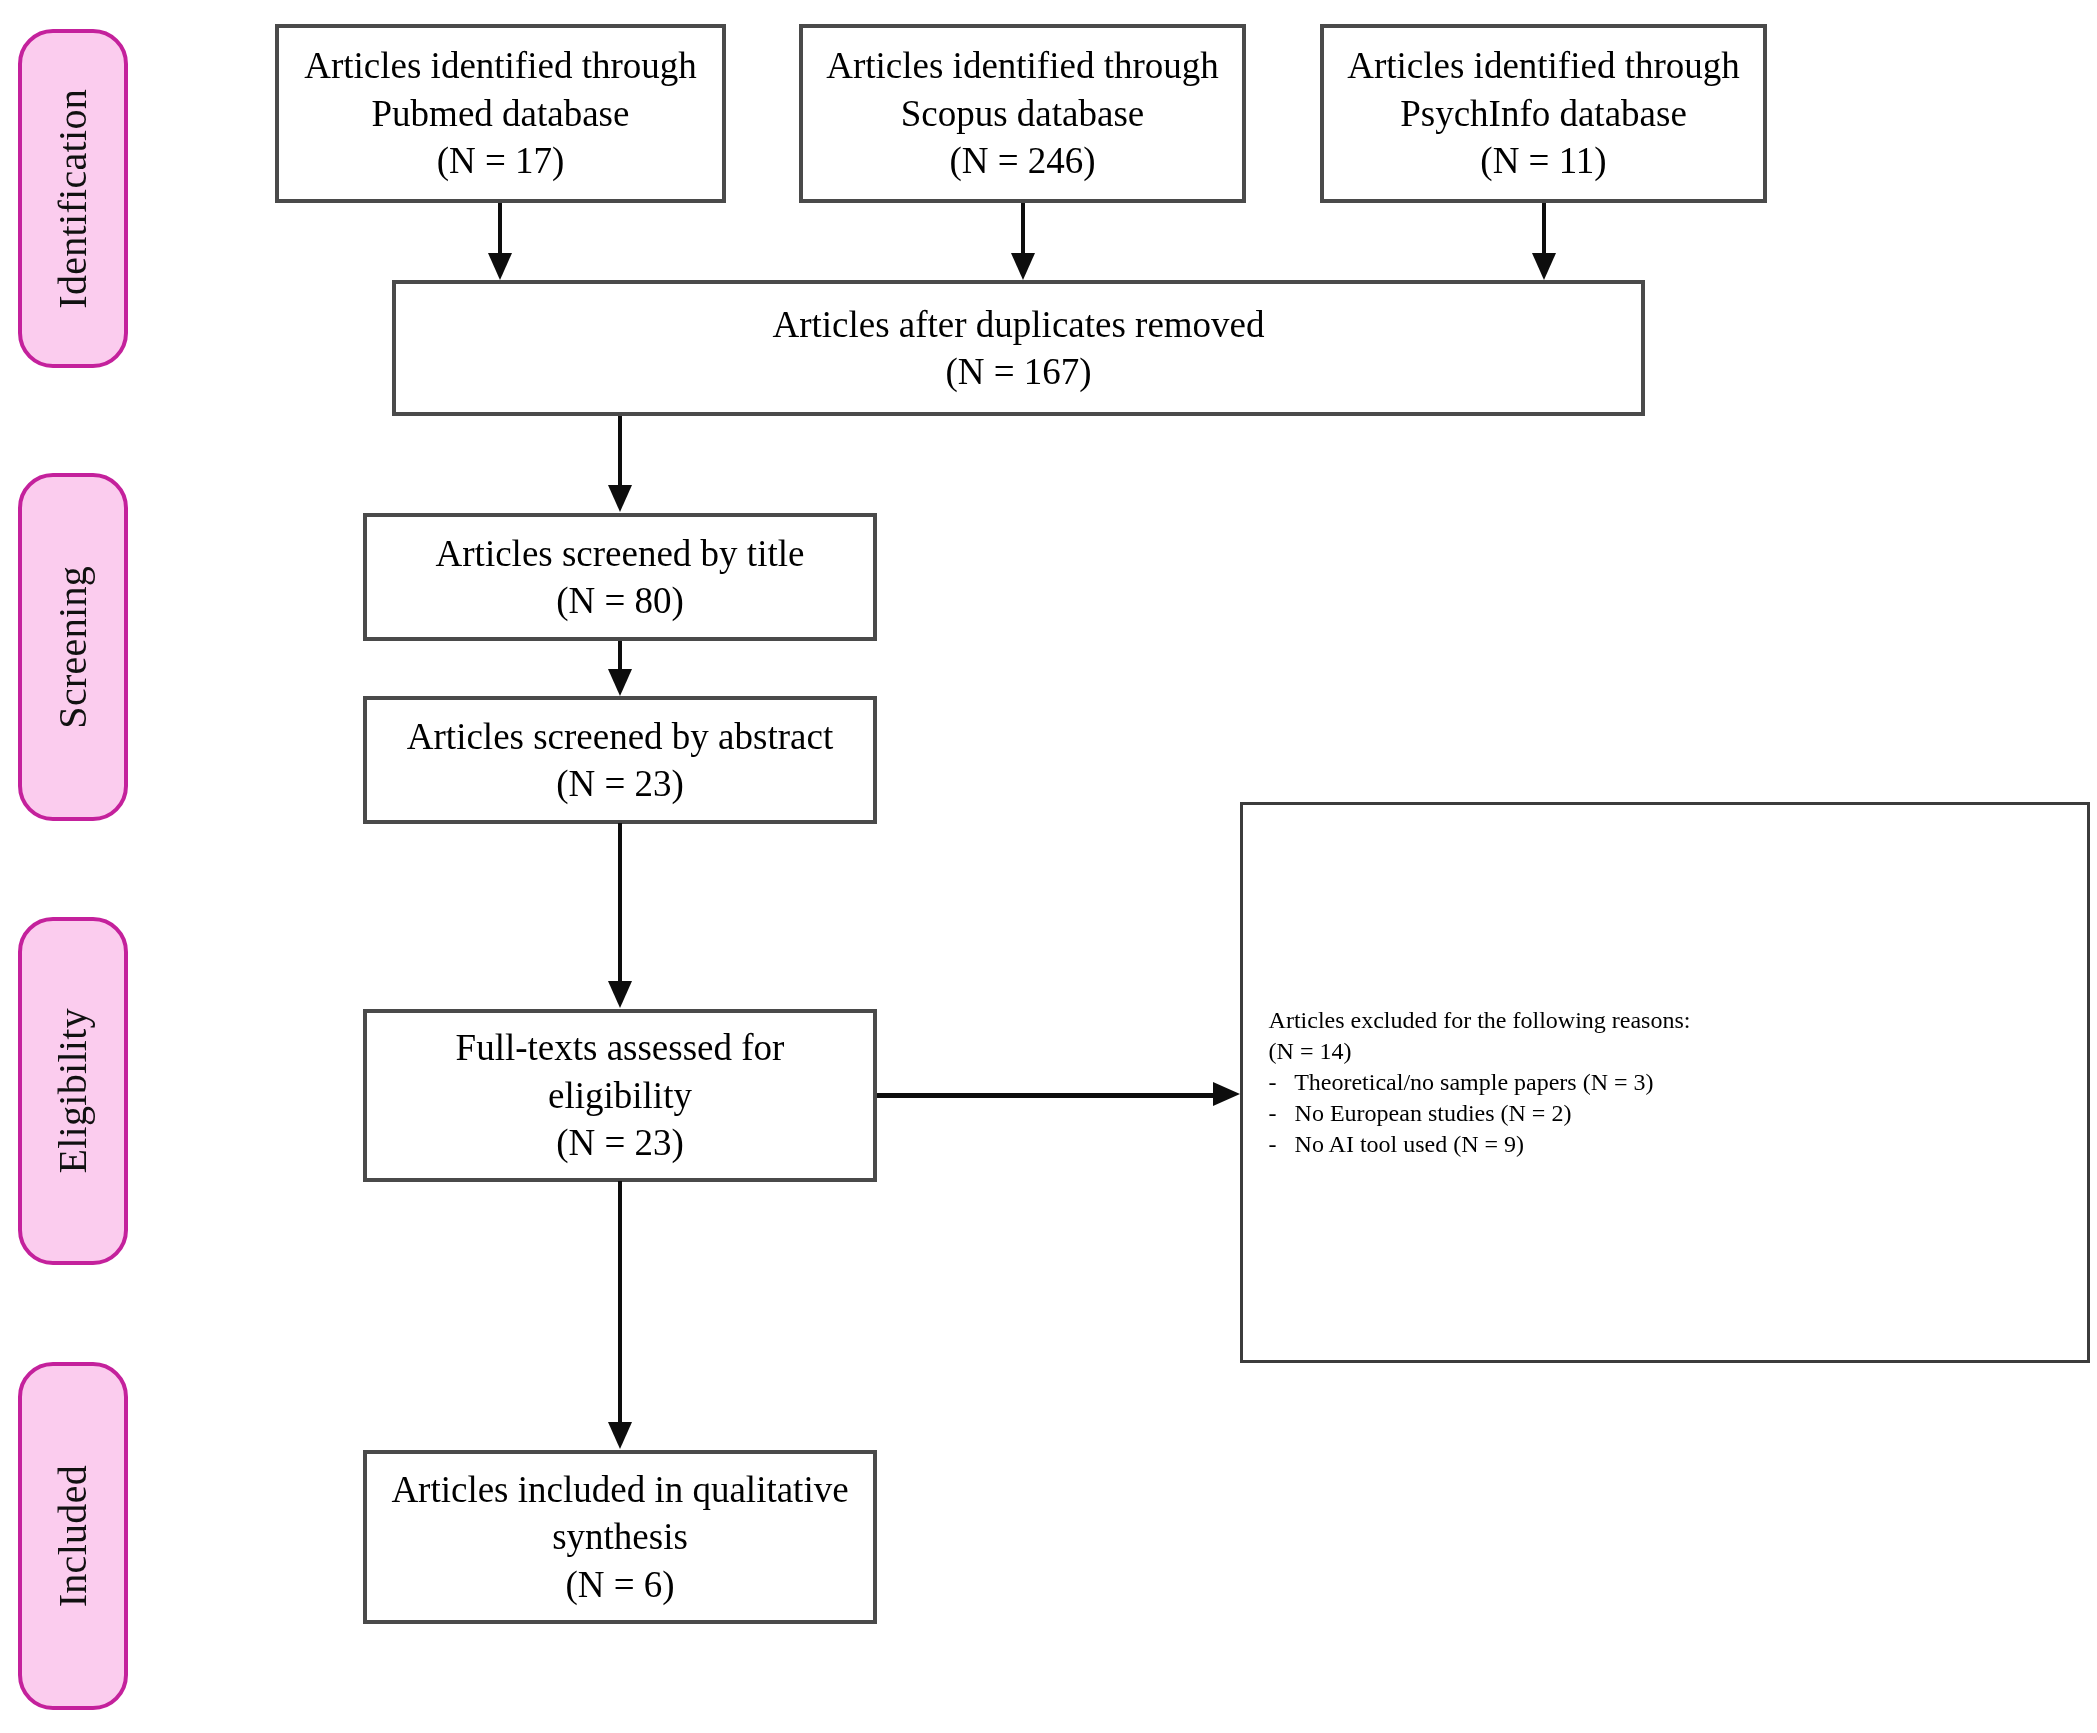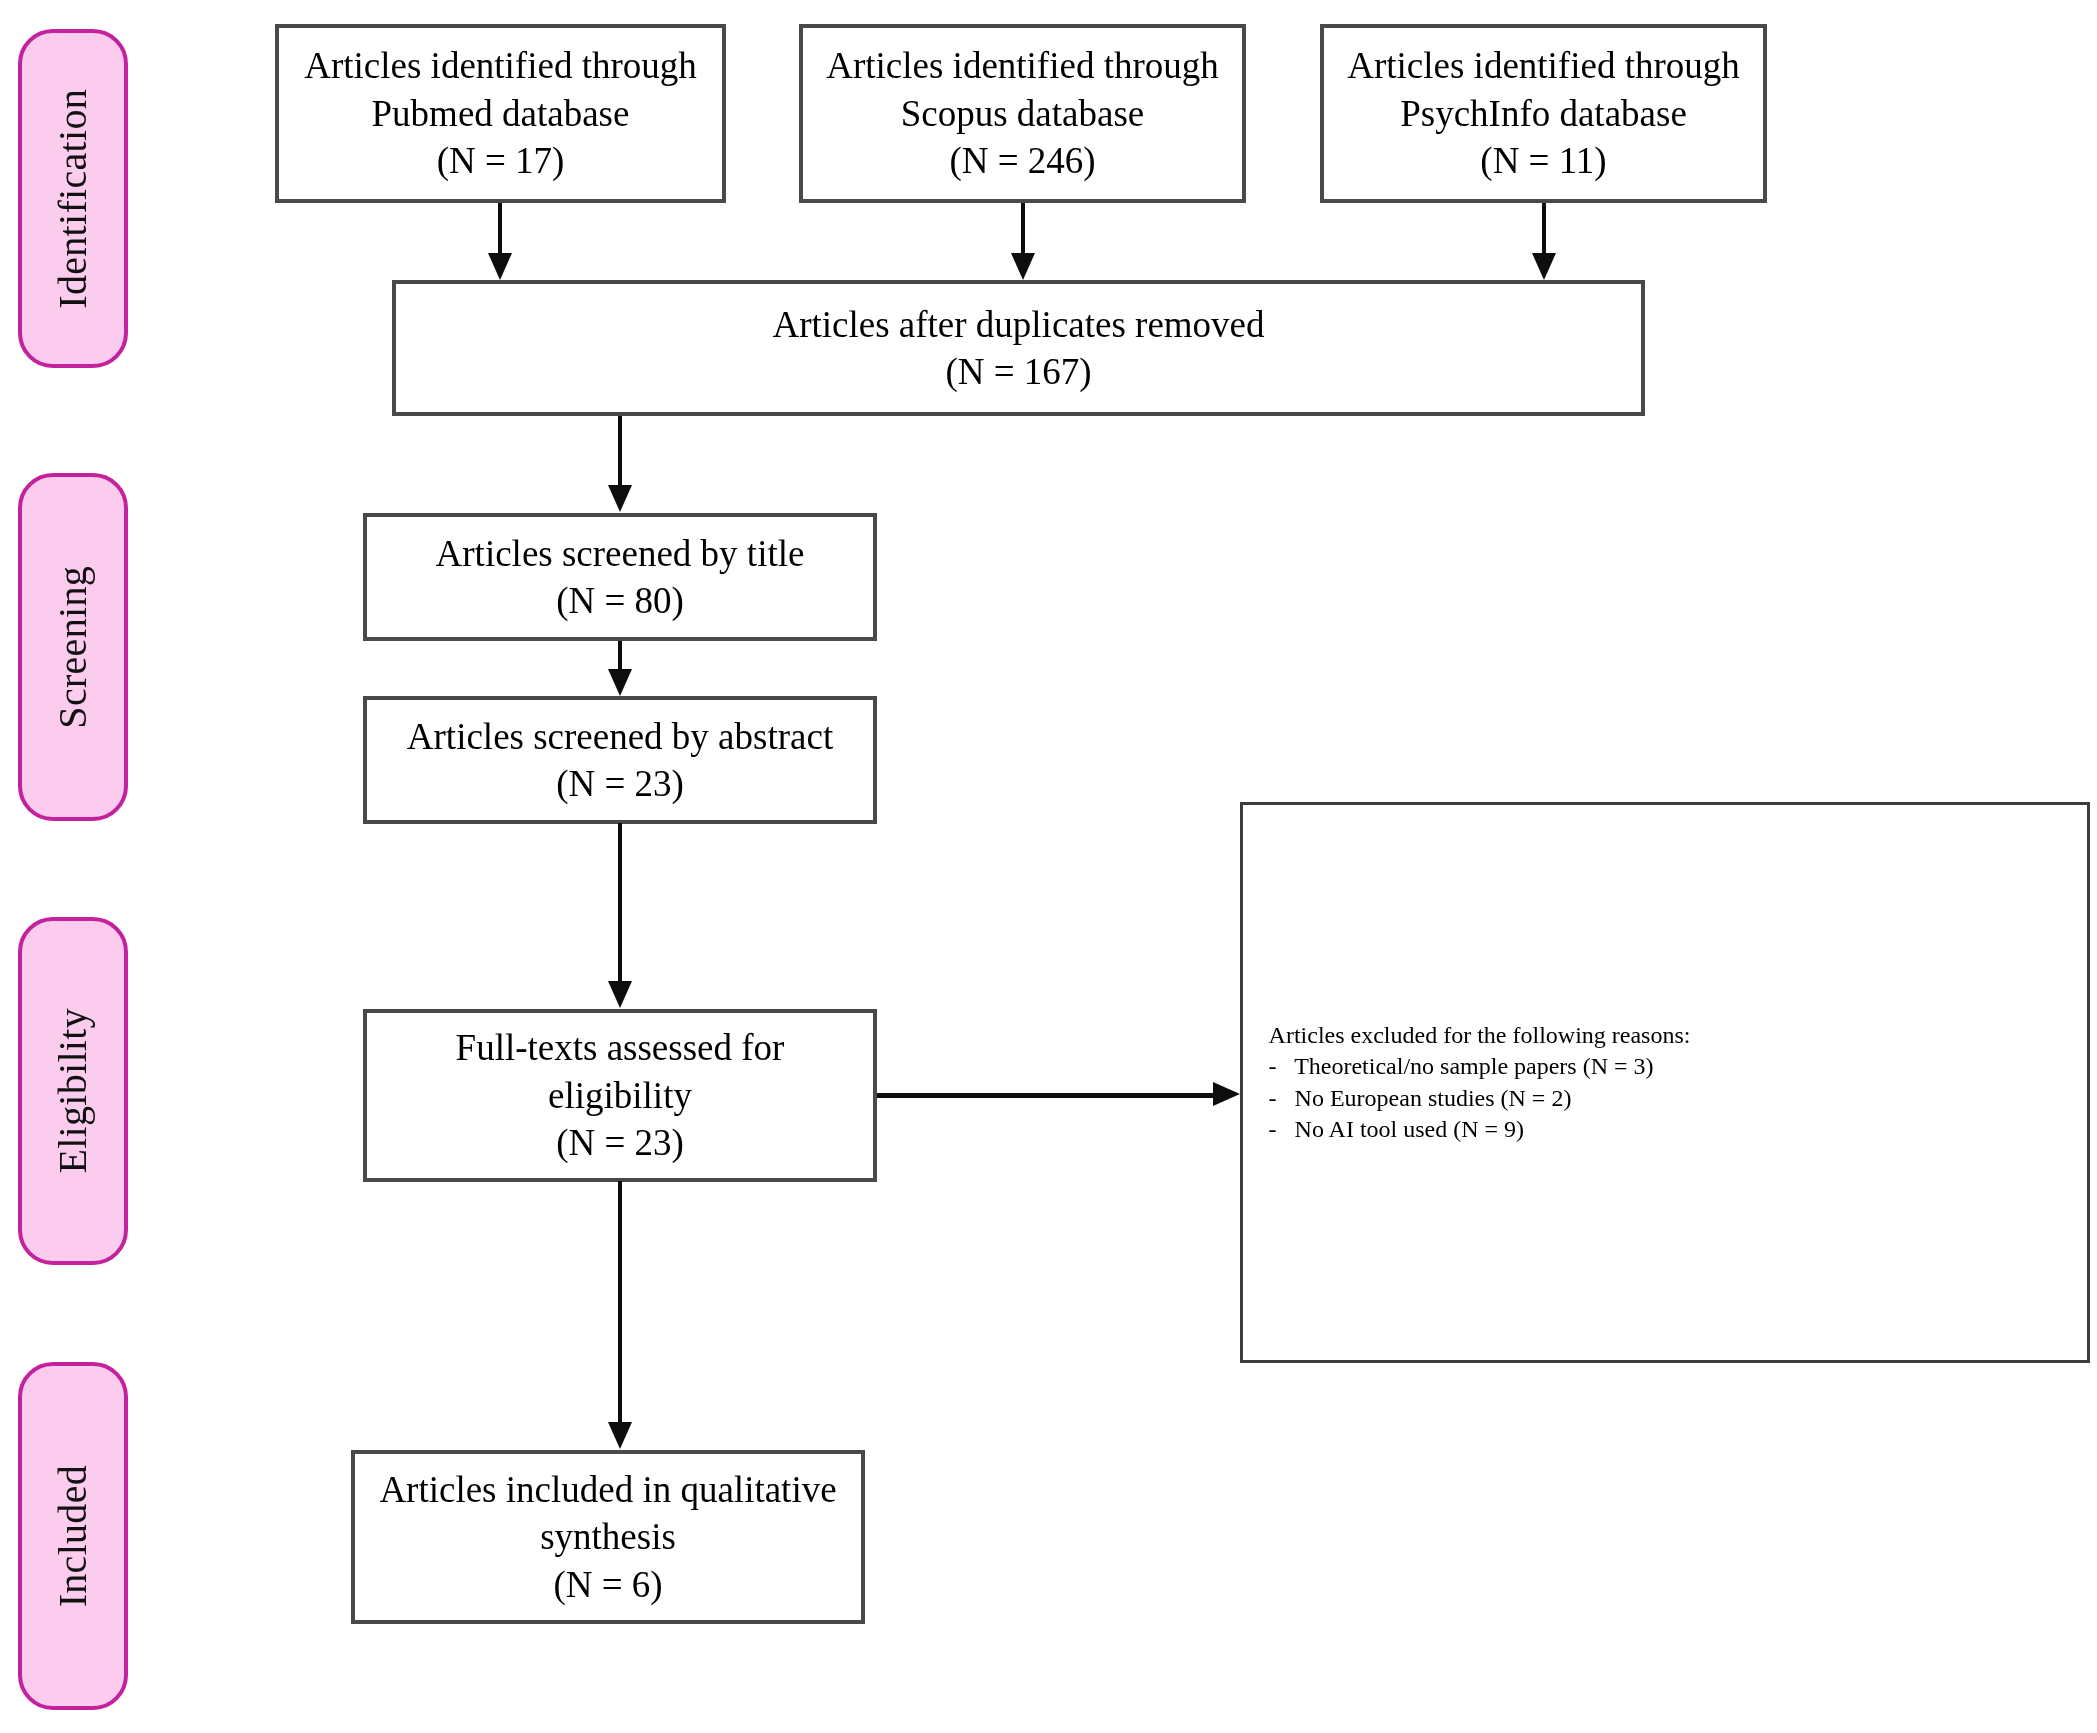--- a/index.html
+++ b/index.html
@@ -168,27 +168,28 @@
   <div class="flow-box" style="left:363px; top:1009px; width:514px; height:173px;text-align:center;">
     <span class="btext"><span>Full-texts assessed for</span><br><span>eligibility</span><br><span>(N = 23)</span></span>
   </div>
 
   <div class="hline" style="left:877px; top:1093px; width:342px;"></div>
   <div class="arrow-right" style="left:1213px; top:1082px;"></div>
 
   <div class="flow-box thin" style="left:1240px; top:802px; width:850px; height:561px;">
     <div class="excl-text">
       <span class="hdr">Articles excluded for the following reasons:</span>
+      <span class="hdr">(N = 14)</span>
       <span class="li">-   Theoretical/no sample papers (N = 3)</span>
       <span class="li">-   No European studies (N = 2)</span>
       <span class="li">-   No AI tool used (N = 9)</span>
     </div>
   </div>
 
   <div class="vline" style="left:618px; top:1181px; height:244px;"></div>
   <div class="arrow-down" style="left:608px; top:1422px;"></div>
 
-  <div class="flow-box" style="left:351px; top:1450px; width:514px; height:174px;">
+  <div class="flow-box" style="left:363px; top:1450px; width:514px; height:174px;">
     <span class="btext"><span>Articles included in qualitative</span><br><span>synthesis</span><br><span>(N = 6)</span></span>
   </div>
 
 </div>
 
 
 </body></html>

